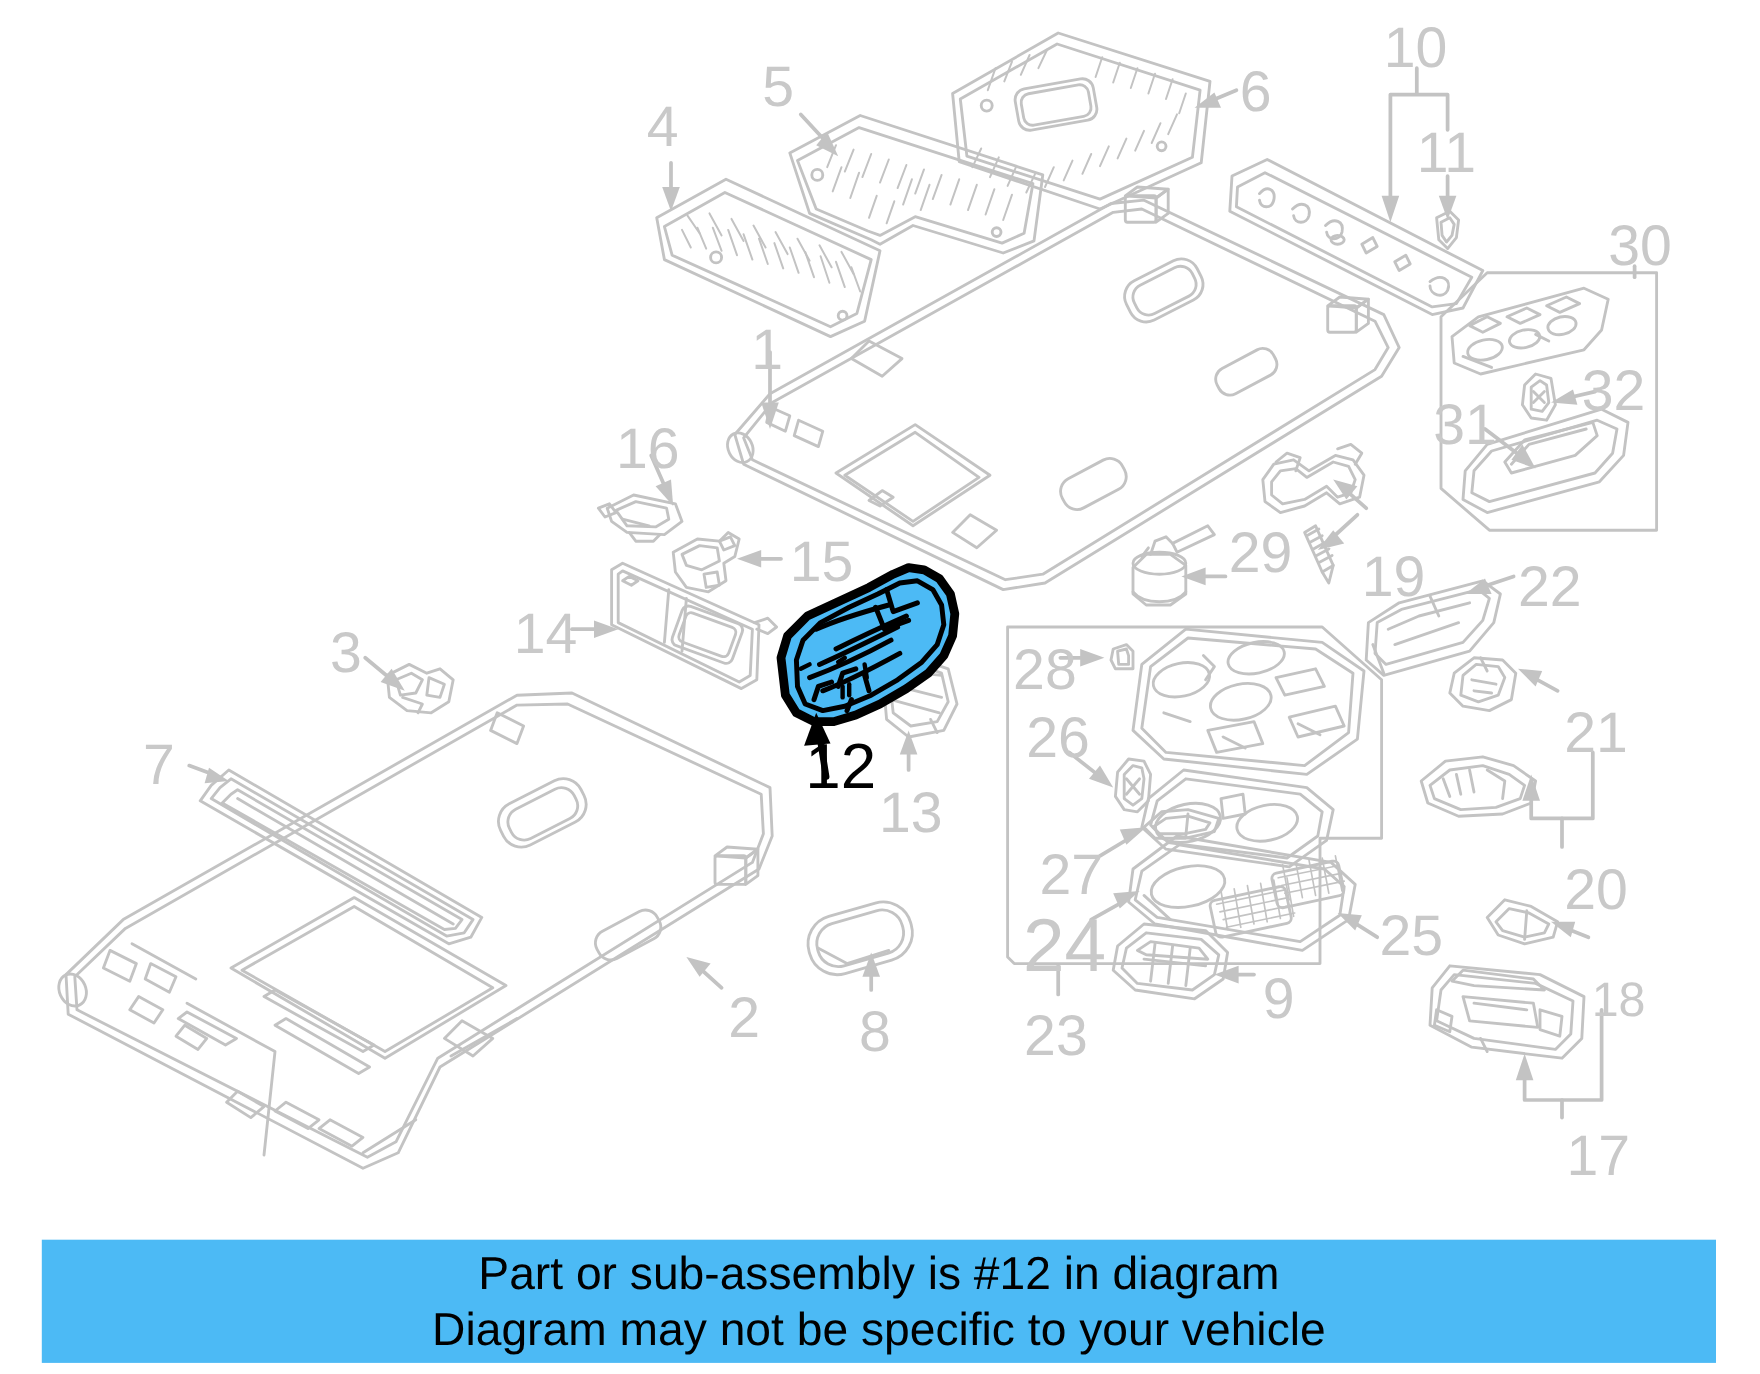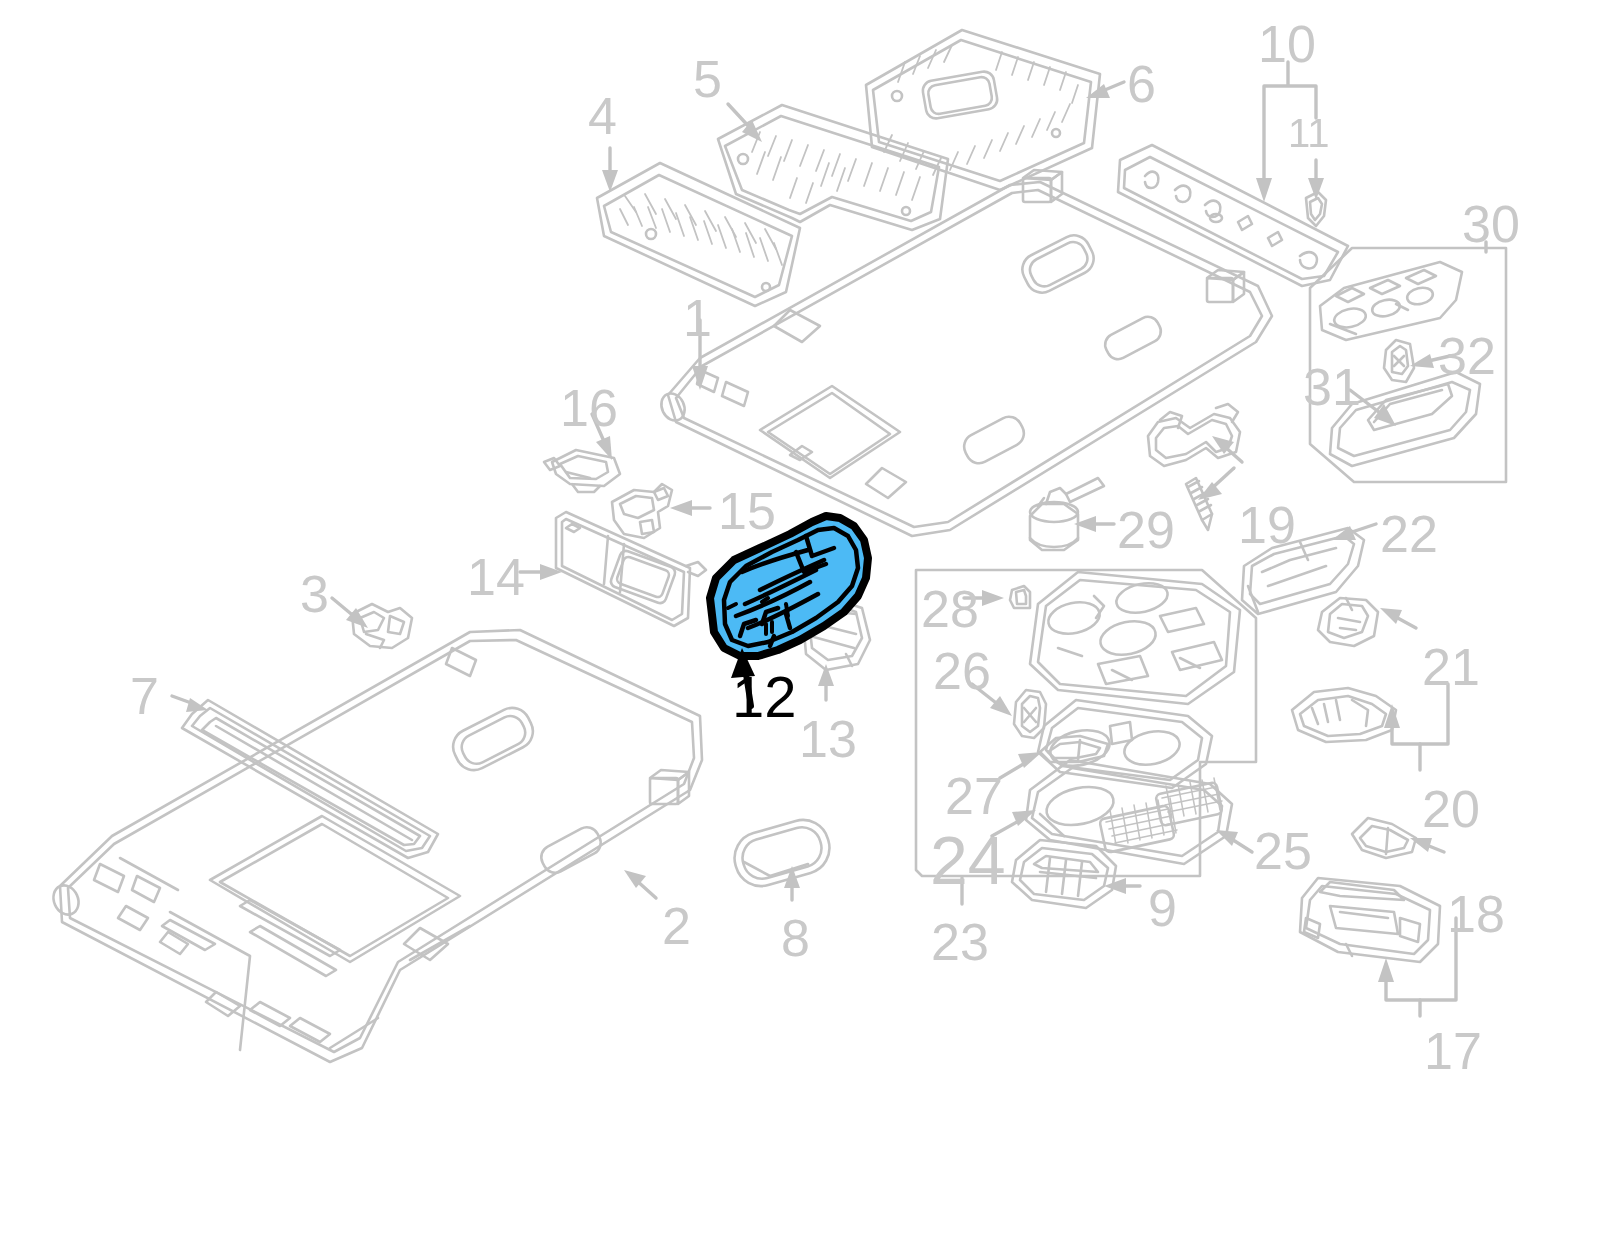--- a/index.html
+++ b/index.html
@@ -618,37 +618,41 @@
   <div class="callout-label" style="left:683px;  top:292px;  font-size:52px;">1</div>
   <div class="callout-label" style="left:662px;  top:900px;  font-size:52px;">2</div>
   <div class="callout-label" style="left:300px;  top:568px;  font-size:52px;">3</div>
   <div class="callout-label" style="left:588px;  top:90px;   font-size:52px;">4</div>
   <div class="callout-label" style="left:693px;  top:53px;   font-size:52px;">5</div>
   <div class="callout-label" style="left:1127px; top:58px;   font-size:52px;">6</div>
   <div class="callout-label" style="left:130px;  top:670px;  font-size:52px;">7</div>
   <div class="callout-label" style="left:781px;  top:912px;  font-size:52px;">8</div>
   <div class="callout-label" style="left:1148px; top:882px;  font-size:52px;">9</div>
   <div class="callout-label" style="left:1258px; top:18px;   font-size:52px;">10</div>
-  <div class="callout-label" style="left:1288px; top:113px;  font-size:40px;">11</div>
+  <div class="callout-label" style="left:1288px; top:113px;  font-size:52px;">11</div>
   <div class="callout-label highlighted" style="left:708px; top:668px; font-size:58px;margin-left:24px;">12</div>
   <div class="callout-label" style="left:799px;  top:713px;  font-size:52px;">13</div>
   <div class="callout-label" style="left:467px;  top:551px;  font-size:52px;">14</div>
   <div class="callout-label" style="left:718px;  top:485px;  font-size:52px;">15</div>
   <div class="callout-label" style="left:560px;  top:382px;  font-size:52px;">16</div>
   <div class="callout-label" style="left:1424px; top:1025px; font-size:52px;">17</div>
-  <div class="callout-label" style="left:1447px; top:888px;  font-size:52px;">18</div>
+  <div class="callout-label" style="left:1447px; top:888px;  font-size:44px;">18</div>
   <div class="callout-label" style="left:1238px; top:477px;  font-size:52px;margin-top:22px;">19</div>
   <div class="callout-label" style="left:1378px; top:783px;  font-size:52px;margin-left:44px;">20</div>
   <div class="callout-label" style="left:1410px; top:641px;  font-size:52px;margin-left:12px;">21</div>
   <div class="callout-label" style="left:1380px; top:508px;  font-size:52px;">22</div>
   <div class="callout-label" style="left:931px;  top:916px;  font-size:52px;">23</div>
   <div class="callout-label" style="left:930px;  top:826px;  font-size:68px;">24</div>
   <div class="callout-label" style="left:1254px; top:825px;  font-size:52px;">25</div>
   <div class="callout-label" style="left:933px;  top:645px;  font-size:52px;">26</div>
   <div class="callout-label" style="left:945px;  top:770px;  font-size:52px;">27</div>
   <div class="callout-label" style="left:921px;  top:583px;  font-size:52px;">28</div>
-  <div class="callout-label" style="left:1117px; top:504px;  font-size:52px;">29</div>
+  <div class="callout-label" style="left:1117px; top:477px;  font-size:52px;">29</div>
   <div class="callout-label" style="left:1462px; top:198px;  font-size:52px;">30</div>
   <div class="callout-label" style="left:1303px; top:361px;  font-size:52px;">31</div>
   <div class="callout-label" style="left:1438px; top:330px;  font-size:52px;">32</div>
 
+  <div id="notice-banner">
+    <div class="notice-line">Part or sub-assembly is #12 in diagram</div>
+    <div class="notice-line">Diagram may not be specific to your vehicle</div>
+  </div>
 
 </div>
 
 </body></html>

